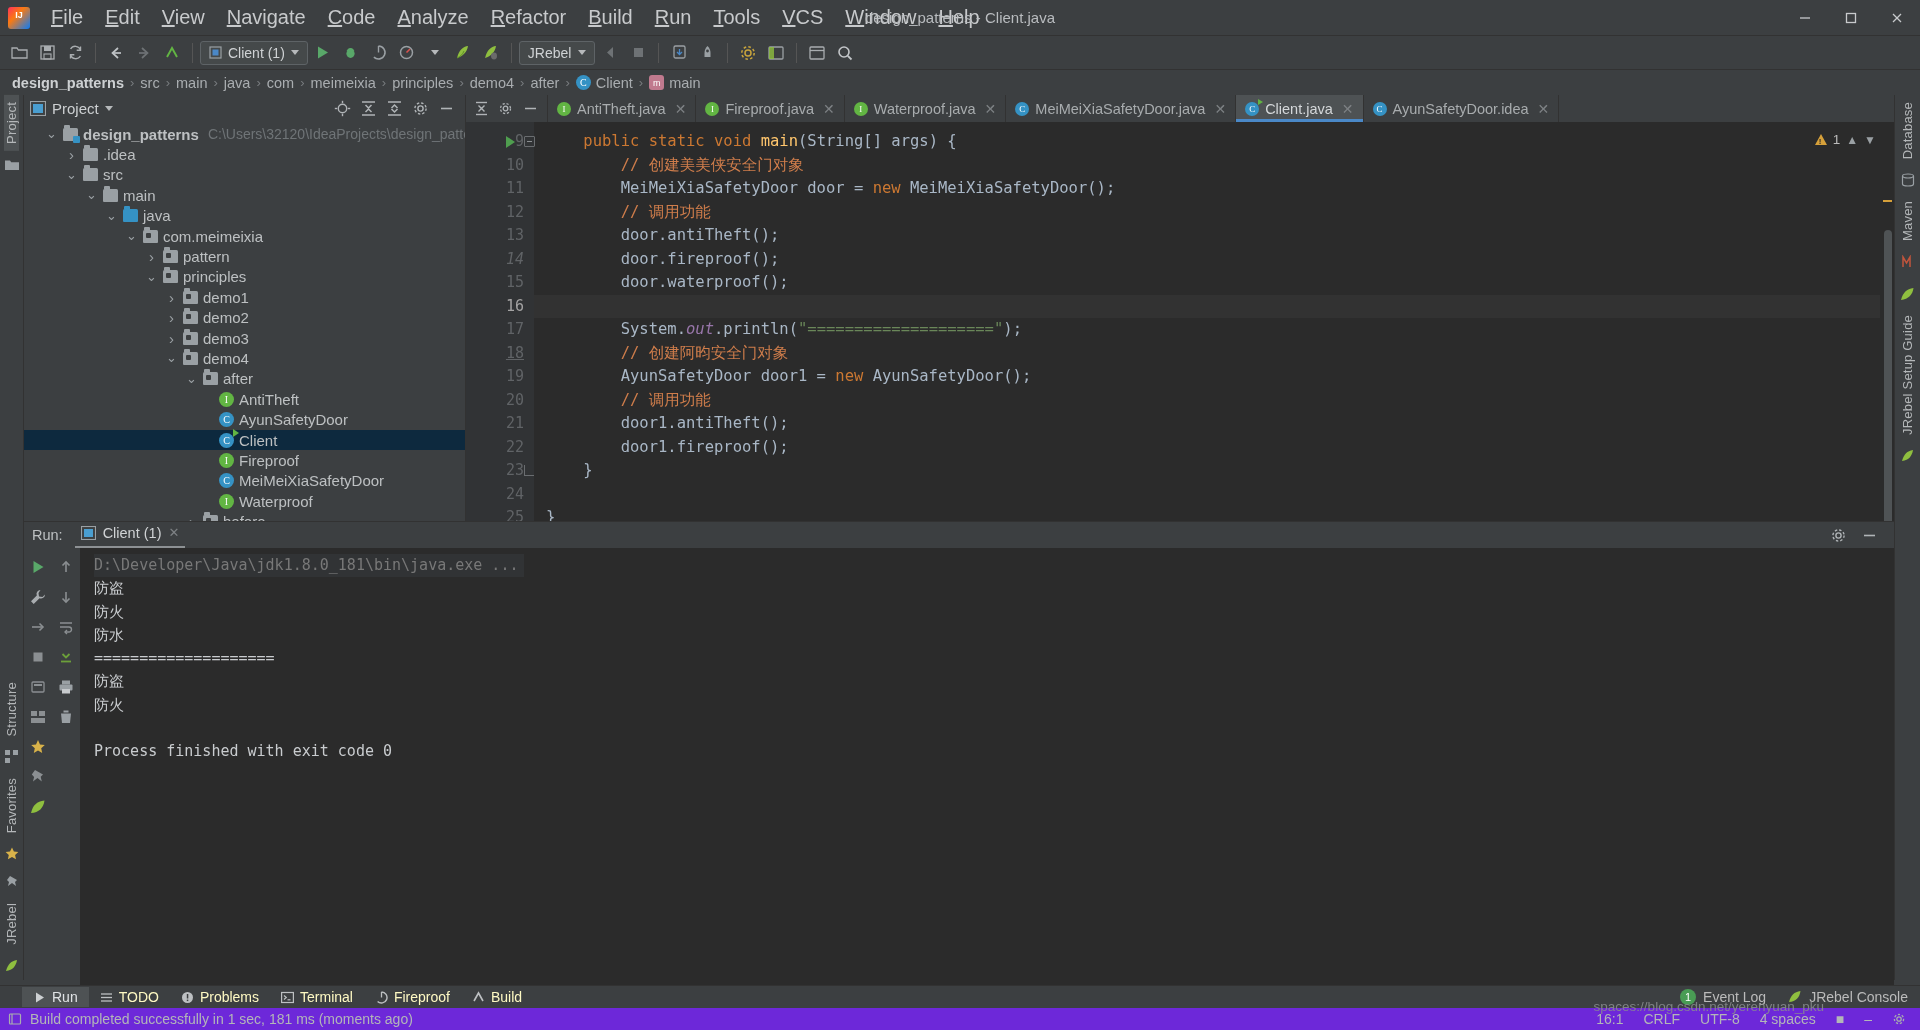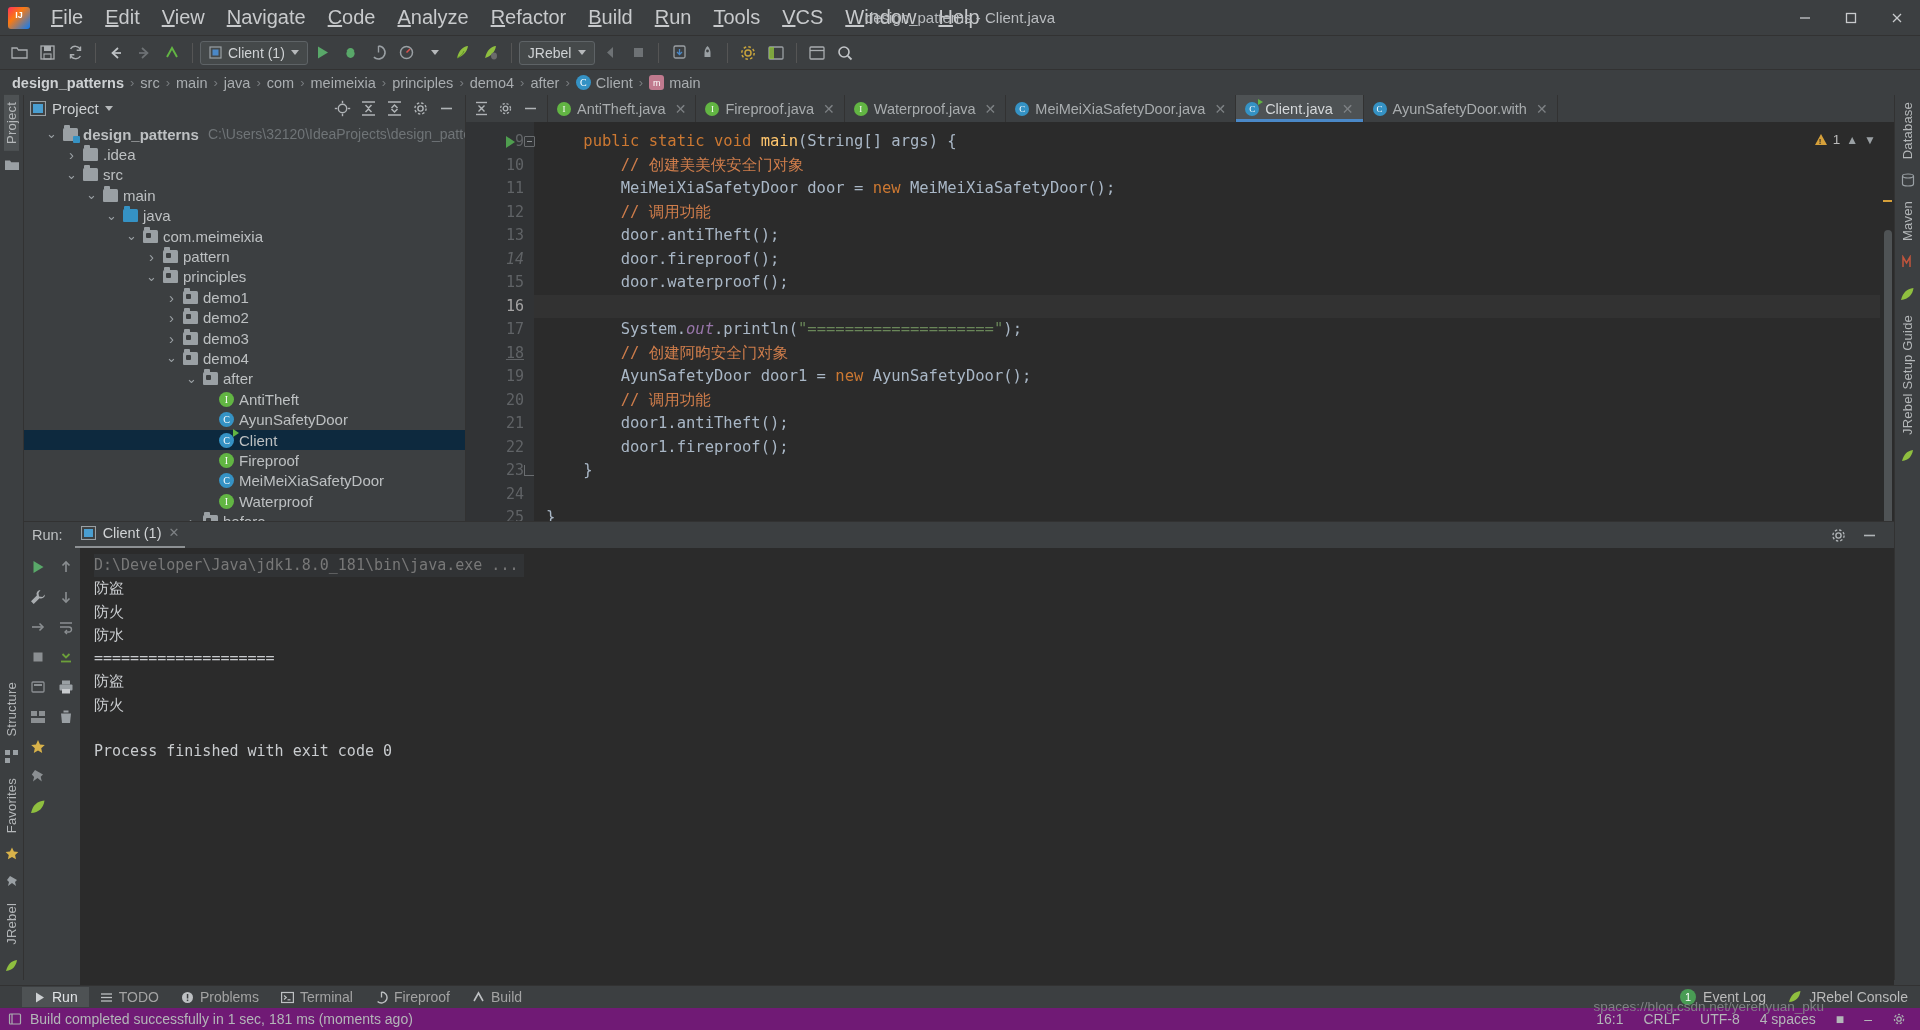--- a/index.html
+++ b/index.html
@@ -168,26 +168,26 @@
   .rr-ico { width:26px;height:26px;display:flex;align-items:center;justify-content:center;margin:2px 0; }
   .console { flex:1; background:#2b2b2b; padding:6px 0 0 14px; overflow:hidden;
              font-family:"DejaVu Sans Mono", monospace; font-size:15px; line-height:23.3px; color:#a9b7c6; }
   .console .cmd { color:#787878; }
   .console .out { color:#c9cccf; }
 
   
   .toolwin-bar { position:absolute; left:0; right:0; bottom:22px; height:23px;
                  background:#3c3f41; display:flex; align-items:center; padding-left:22px;
                  border-top:1px solid #323232; font-size:14px; }
-  .tw { display:flex; align-items:center; gap:6px; padding:2px 11px; color:#a3a3a3; cursor:default; }
+  .tw { display:flex; align-items:center; gap:6px; padding:2px 11px; color:#fef9c3; cursor:default; }
   .tw.active { background:#4e5254; color:#e0e3e5; }
   .toolwin-right { margin-left:auto; display:flex; align-items:center; gap:22px; padding-right:12px; }
   .evt-badge { width:16px;height:16px;border-radius:50%;background:#499c54;color:#fff;font-size:11px;
                display:flex;align-items:center;justify-content:center; }
-  .statusbar { position:absolute; left:0; right:0; bottom:0; height:22px; background:#701a75;
+  .statusbar { position:absolute; left:0; right:0; bottom:0; height:22px; background:#6d28d9;
                display:flex; align-items:center; padding:0 8px; font-size:14px; color:#b3b6b8; }
   .status-right { margin-left:auto; display:flex; align-items:center; gap:20px; padding-right:6px; }
   .watermark { position:absolute; right:96px; bottom:16px; font-size:13.5px; color:#8a8d8f;
                opacity:.85; pointer-events:none; }
   svg { display:block; }
 </style>
 </head>
 <body>
 
 <div class="app">
@@ -658,21 +658,21 @@
               <span>MeiMeiXiaSafetyDoor.java</span>
               <span class="x">✕</span>
             </div>
             <div class="tab active">
               <span class="tab-ico" style="position: relative;">C<span style="position: absolute; right: -4px; top: -3px; width: 0px; height: 0px; border-left: 5px solid rgb(98, 181, 67); border-top: 3.5px solid transparent; border-bottom: 3.5px solid transparent;"></span></span>
               <span>Client.java</span>
               <span class="x">✕</span>
             </div>
             <div class="tab">
               <span class="tab-ico" style="position: relative;">C</span>
-              <span>AyunSafetyDoor.with</span>
+              <span>AyunSafetyDoor.idea</span>
               <span class="x">✕</span>
             </div>
           </div>
       </div>
 
       <div class="editor">
         <div class="gutter" id="gutter">
             <div class="gl" style="position: relative;">9<span style="position: absolute; left: 40px; top: 6px; width: 0px; height: 0px; border-left: 9px solid rgb(79, 158, 79); border-top: 6px solid transparent; border-bottom: 6px solid transparent;"></span><span style="position: absolute; left: 58px; top: 6px; width: 11px; height: 11px; border: 1px solid rgb(106, 109, 112); border-radius: 1px;">
                 <span style="position:absolute;left:2px;top:4px;width:5px;height:1px;background:#8b8f92;"></span>
               </span></div>

